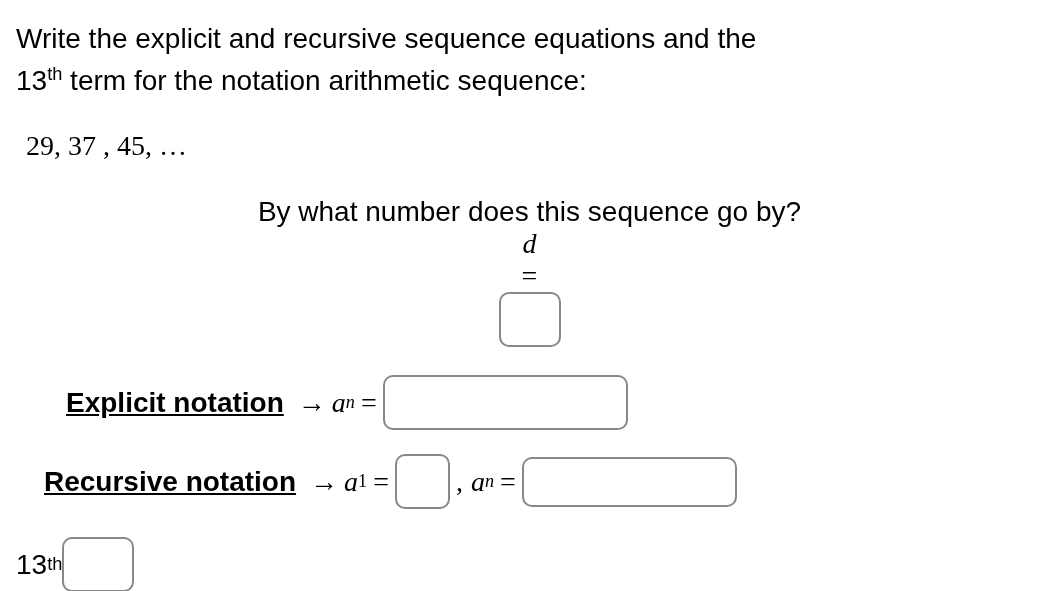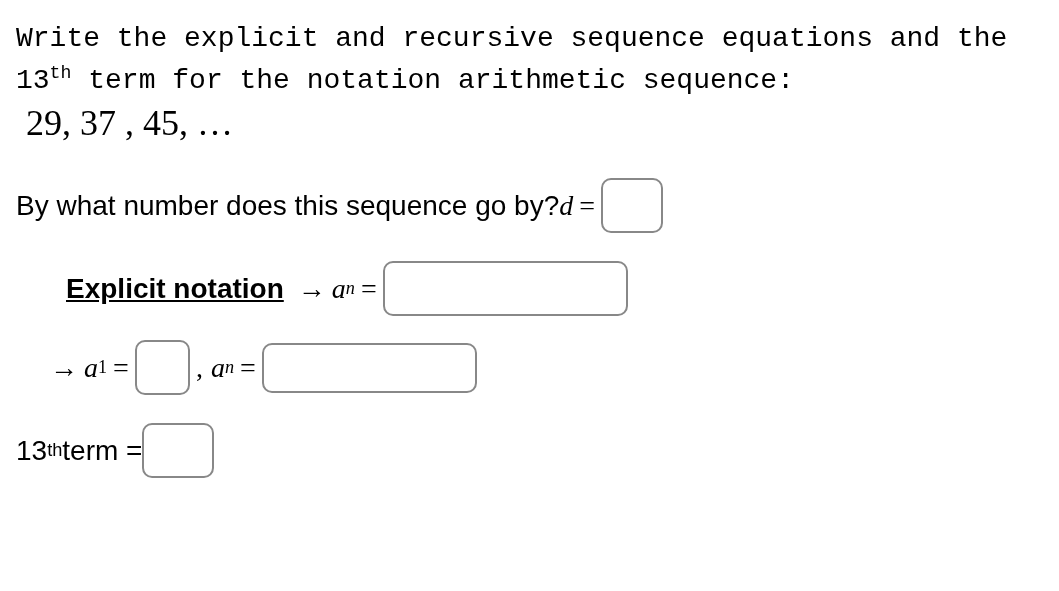--- a/index.html
+++ b/index.html
@@ -10,38 +10,39 @@
     body {
       font-family: Arial, Helvetica, sans-serif;
       font-size: 28px;
       color: #000;
       padding: 18px 16px;
       width: 1059px;
       background: #fff;
     }
     .prompt {
       line-height: 1.5;
-      font-family: Liberation Mono, monospace;
+      margin-bottom: 28px;
     }
     .sup {
       vertical-align: super;
       font-size: 0.65em;
       text-align: center;
     }
     .sequence {
       font-family: "Times New Roman", Times, serif;
-      font-size: 36px;
+      font-size: 28px;
       margin-bottom: 34px;
       margin-left: 10px;
     }
     .question-d {
       margin-bottom: 28px;
       display: flex;
       align-items: center;
       flex-wrap: wrap;
+      flex-direction: column;
     }
     .math-i {
       font-family: "Times New Roman", Times, serif;
       font-style: italic;
     }
     .math {
       font-family: "Times New Roman", Times, serif;
     }
     .sub {
       vertical-align: sub;
@@ -151,30 +152,30 @@
 <div class="notation-row">
   <span class="notation-label">Explicit notation</span>
   <span class="arrow">→</span>
   <span class="math-i">a</span>
     <span class="math-i sub">n</span>
   <span class="eqsign"> = </span>
   <span class="input-med"></span>
 </div>
 
 <div class="recursive-row">
+  <span class="notation-label">Recursive notation</span>
   <span class="arrow">→</span>
   <span class="math-i">a</span>
     <span class="math sub1">1</span>
   <span class="eqsign"> = </span>
   <span class="input-small2"></span>
   <span class="comma">,</span>
   <span class="math-i">a</span>
     <span class="math-i sub">n</span>
   <span class="eqsign"> = </span>
   <span class="input-med2"></span>
 </div>
 
 <div class="term-row">
   <span>13</span>
     <span class="sup">th</span>
-  <span> term = </span>
   <span class="input-small3"></span>
 </div>
 
 </body></html>

